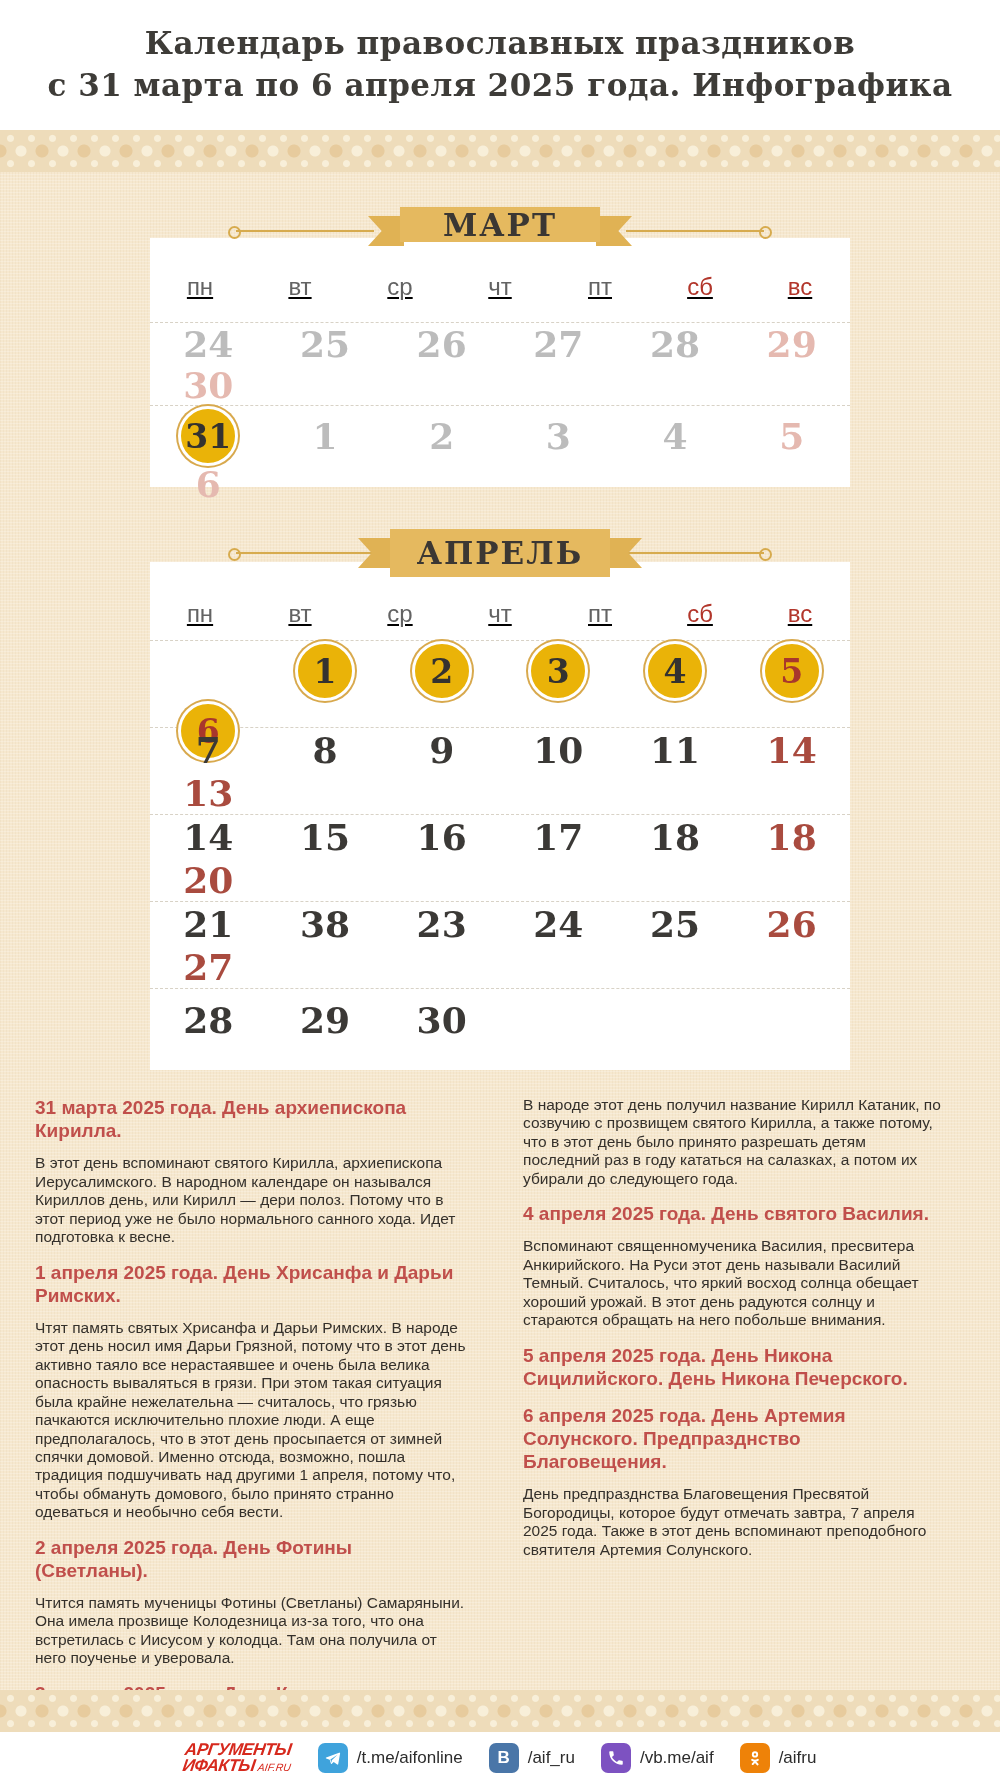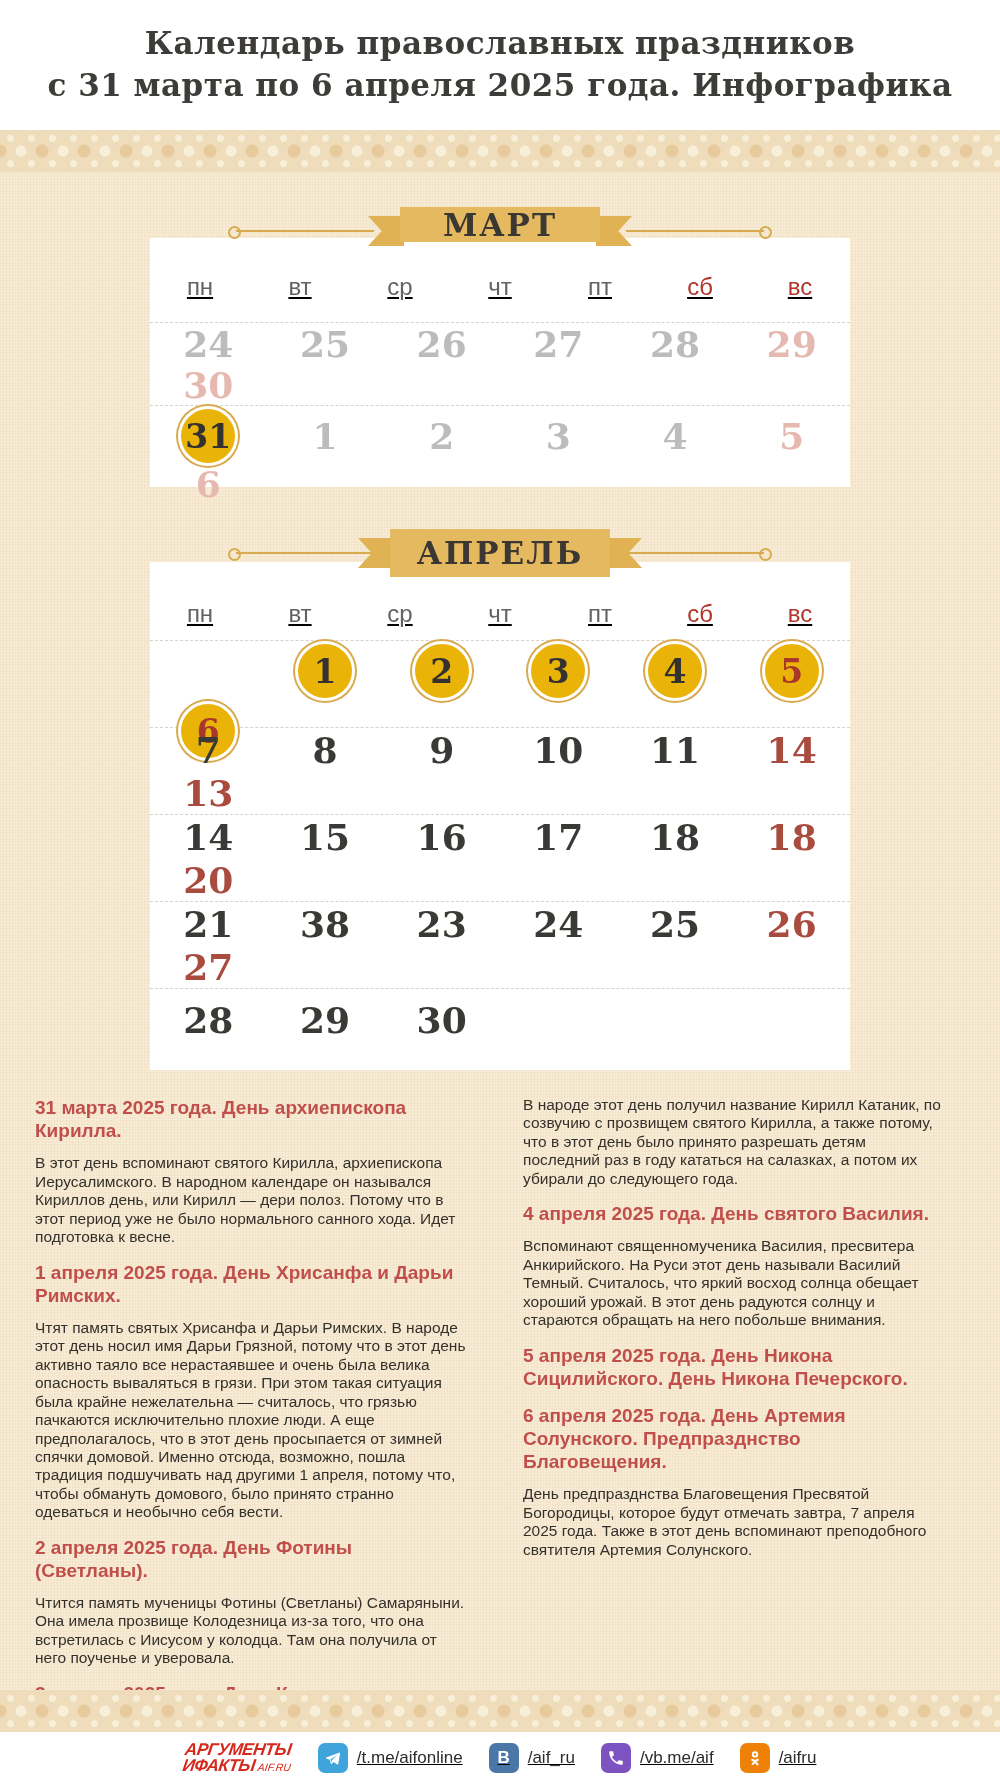--- a/index.html
+++ b/index.html
@@ -327,21 +327,21 @@
   </div>
 
   <div class="footer">
     <div class="aif-logo">
       <span>АРГУМЕНТЫ</span>
       <span class="l2">
         <span>ИФАКТЫ</span>
         <small>AIF.RU</small>
       </span>
     </div>
-    <div class="socials" style="display:flex;align-items:center;gap:26px;text-decoration:underline;">
+    <div class="socials" style="display:flex;align-items:center;gap:26px;">
         <div class="social">
           <span class="sicon" style="background: rgb(63, 163, 220);">
             <svg viewBox="0 0 24 24">
               <path fill="#fff" d="M21 4.6 2.9 11.4c-.7.3-.7 1 .1 1.3l4.6 1.5 1.7 5.3c.2.6.7.7 1.1.3l2.5-2.6 4.8 3.5c.5.4 1.1.1 1.2-.5l2.6-14.5c.1-.8-.4-1.1-1.5-.1zM8.5 13.9l9.5-6.1-7.6 7.3-.3 3.1-1.6-4.3z"></path>
             </svg>
           </span>
           <span class="slabel">/t.me/aifonline</span>
         </div>
         <div class="social">
           <span class="sicon" style="background: rgb(74, 118, 168);">

